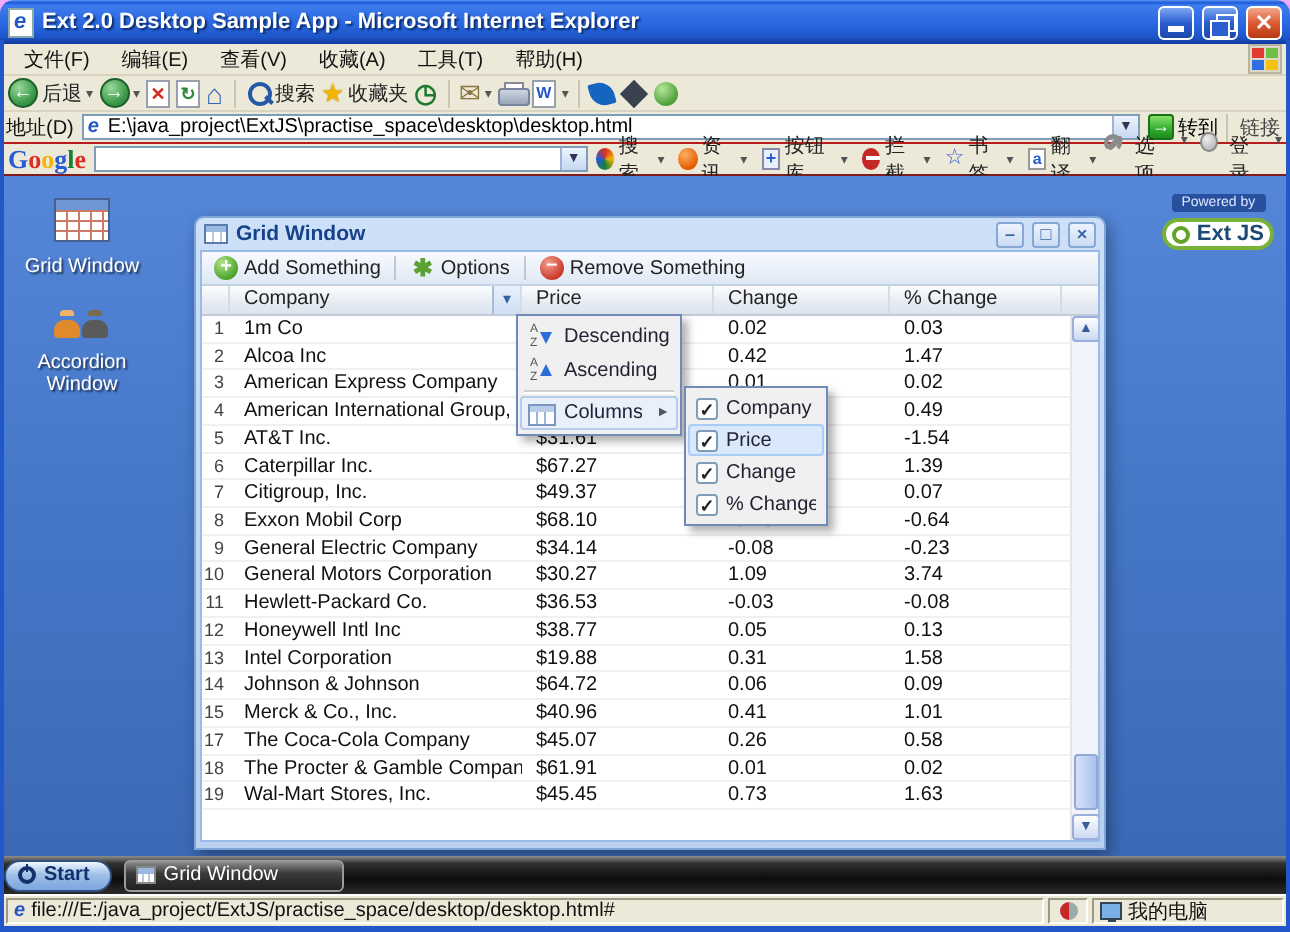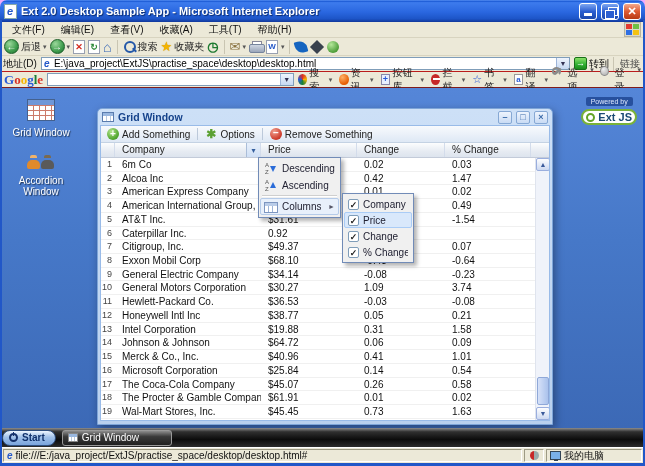--- a/index.html
+++ b/index.html
@@ -406,21 +406,21 @@
         <div class="gw-hdr" id="gw-header">
             <div class="hcell c0"></div>
             <div class="hcell c1"><span>Company</span><span class="htrigger"></span></div>
             <div class="hcell c2"><span>Price</span></div>
             <div class="hcell c3"><span>Change</span></div>
             <div class="hcell c4"><span>% Change</span></div>
           </div>
         <div id="gw-rows">
             <div class="grow">
               <div class="gcell c0">1</div>
-              <div class="gcell c1">6m Co</div>
+              <div class="gcell c1">1m Co</div>
               <div class="gcell c2">$71.72</div>
               <div class="gcell c3">0.02</div>
               <div class="gcell c4">0.03</div>
             </div>
             <div class="grow">
               <div class="gcell c0">2</div>
               <div class="gcell c1">Alcoa Inc</div>
               <div class="gcell c2">$29.01</div>
               <div class="gcell c3">0.42</div>
               <div class="gcell c4">1.47</div>
@@ -442,20 +442,21 @@
             <div class="grow">
               <div class="gcell c0">5</div>
               <div class="gcell c1">AT&amp;T Inc.</div>
               <div class="gcell c2">$31.61</div>
               <div class="gcell c3">-0.48</div>
               <div class="gcell c4">-1.54</div>
             </div>
             <div class="grow">
               <div class="gcell c0">6</div>
               <div class="gcell c1">Caterpillar Inc.</div>
+              <div class="gcell c2">$67.27</div>
               <div class="gcell c3">0.92</div>
               <div class="gcell c4">1.39</div>
             </div>
             <div class="grow">
               <div class="gcell c0">7</div>
               <div class="gcell c1">Citigroup, Inc.</div>
               <div class="gcell c2">$49.37</div>
               <div class="gcell c3">0.02</div>
               <div class="gcell c4">0.07</div>
             </div>
@@ -485,21 +486,21 @@
               <div class="gcell c1">Hewlett-Packard Co.</div>
               <div class="gcell c2">$36.53</div>
               <div class="gcell c3">-0.03</div>
               <div class="gcell c4">-0.08</div>
             </div>
             <div class="grow">
               <div class="gcell c0">12</div>
               <div class="gcell c1">Honeywell Intl Inc</div>
               <div class="gcell c2">$38.77</div>
               <div class="gcell c3">0.05</div>
-              <div class="gcell c4">0.21</div>
+              <div class="gcell c4">0.13</div>
             </div>
             <div class="grow">
               <div class="gcell c0">13</div>
               <div class="gcell c1">Intel Corporation</div>
               <div class="gcell c2">$19.88</div>
               <div class="gcell c3">0.31</div>
               <div class="gcell c4">1.58</div>
             </div>
             <div class="grow">
               <div class="gcell c0">14</div>
@@ -507,27 +508,20 @@
               <div class="gcell c2">$64.72</div>
               <div class="gcell c3">0.06</div>
               <div class="gcell c4">0.09</div>
             </div>
             <div class="grow">
               <div class="gcell c0">15</div>
               <div class="gcell c1">Merck &amp; Co., Inc.</div>
               <div class="gcell c2">$40.96</div>
               <div class="gcell c3">0.41</div>
               <div class="gcell c4">1.01</div>
-            </div>
-            <div class="grow">
-              <div class="gcell c0">16</div>
-              <div class="gcell c1">Microsoft Corporation</div>
-              <div class="gcell c2">$25.84</div>
-              <div class="gcell c3">0.14</div>
-              <div class="gcell c4">0.54</div>
             </div>
             <div class="grow">
               <div class="gcell c0">17</div>
               <div class="gcell c1">The Coca-Cola Company</div>
               <div class="gcell c2">$45.07</div>
               <div class="gcell c3">0.26</div>
               <div class="gcell c4">0.58</div>
             </div>
             <div class="grow">
               <div class="gcell c0">18</div>

